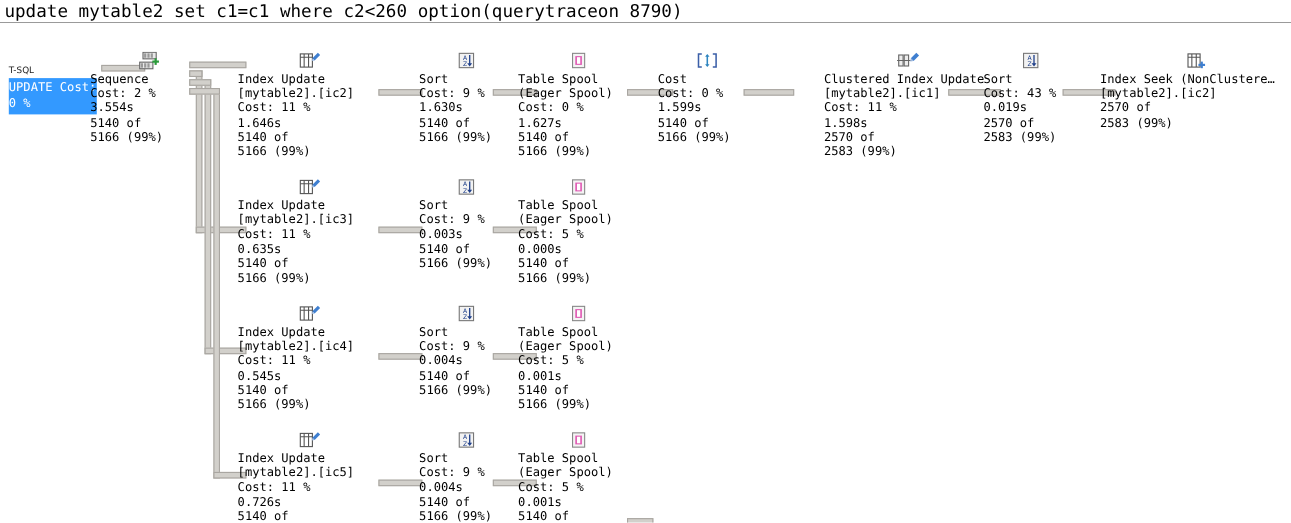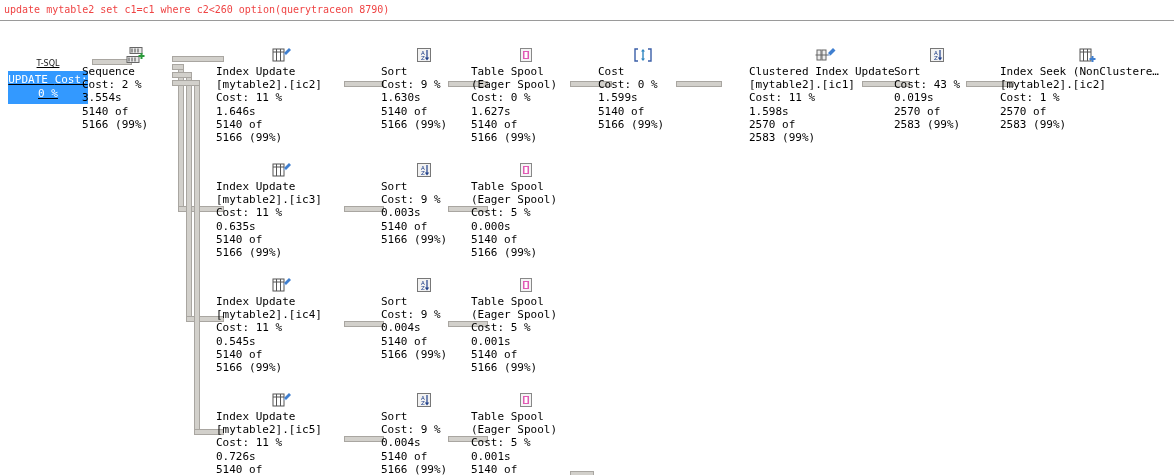--- a/index.html
+++ b/index.html
@@ -12,21 +12,21 @@
   }
   
   #query-bar{
     position:absolute;left:0;top:0;width:1174px;height:21px;
     background:#ffffff;
     border-bottom:1px solid #9a9a9a;
     box-sizing:border-box;
   }
   #query-bar .qtext{
     position:absolute;left:4px;top:2px;
-    font-size:10px;line-height:16px;color:#ef4444;
+    font-size:16px;line-height:16px;color:#000000;
     white-space:pre;
     letter-spacing:0px;
   }
   
   #plan-canvas{
     position:absolute;left:0;top:21px;width:1174px;height:454px;
     background:#ffffff;
   }
   
   .node{
@@ -43,22 +43,20 @@
     margin:0 auto 1px auto;
     position:relative;
     width:22px;
   }
   .node .ln{display:block;}
   .node .ln.trunc{overflow:hidden;text-overflow:ellipsis;}
 
   
   #update-node{
     position:absolute;left:8px;top:38px;width:80px;
-    text-align:center;
-    text-decoration:underline;
   }
   #update-node .tsql-label{
     display:block;font-size:8px;color:#222;line-height:10px;
     font-family:"DejaVu Sans","Liberation Sans",sans-serif;
     margin-bottom:2px;
   }
   #update-node .sel-box{
     background:#3399ff;
     color:#ffffff;
     font-size:11px;line-height:14px;
@@ -256,21 +254,20 @@
         <rect x="4" y="2" width="11" height="12" fill="#fff" stroke="#555"></rect>
         <line x1="4" y1="5" x2="15" y2="5" stroke="#555"></line>
           <line x1="7.5" y1="2" x2="7.5" y2="14" stroke="#555"></line>
           <line x1="11.5" y1="2" x2="11.5" y2="14" stroke="#555"></line>
         <rect x="15.5" y="9" width="2" height="6" fill="#3f7fd0"></rect>
           <rect x="13.5" y="11" width="6" height="2" fill="#3f7fd0"></rect>
       </svg>
     </span>
     <span class="ln trunc">Index Seek (NonClustere…</span>
     <span class="ln">[mytable2].[ic2]</span>
-    <span class="ln">Cost: 1 %</span>
     <span class="ln">2570 of</span>
     <span class="ln">2583 (99%)</span>
   </div>
 
   <div class="node" style="left:216px;top:141px;width:130px;">
     <span class="icon">
       <svg width="22" height="17" viewBox="0 0 22 17">
         <rect x="3" y="2" width="11" height="12" fill="#fff" stroke="#555"></rect>
         <line x1="3" y1="5" x2="14" y2="5" stroke="#555"></line>
           <line x1="6.5" y1="2" x2="6.5" y2="14" stroke="#555"></line>

